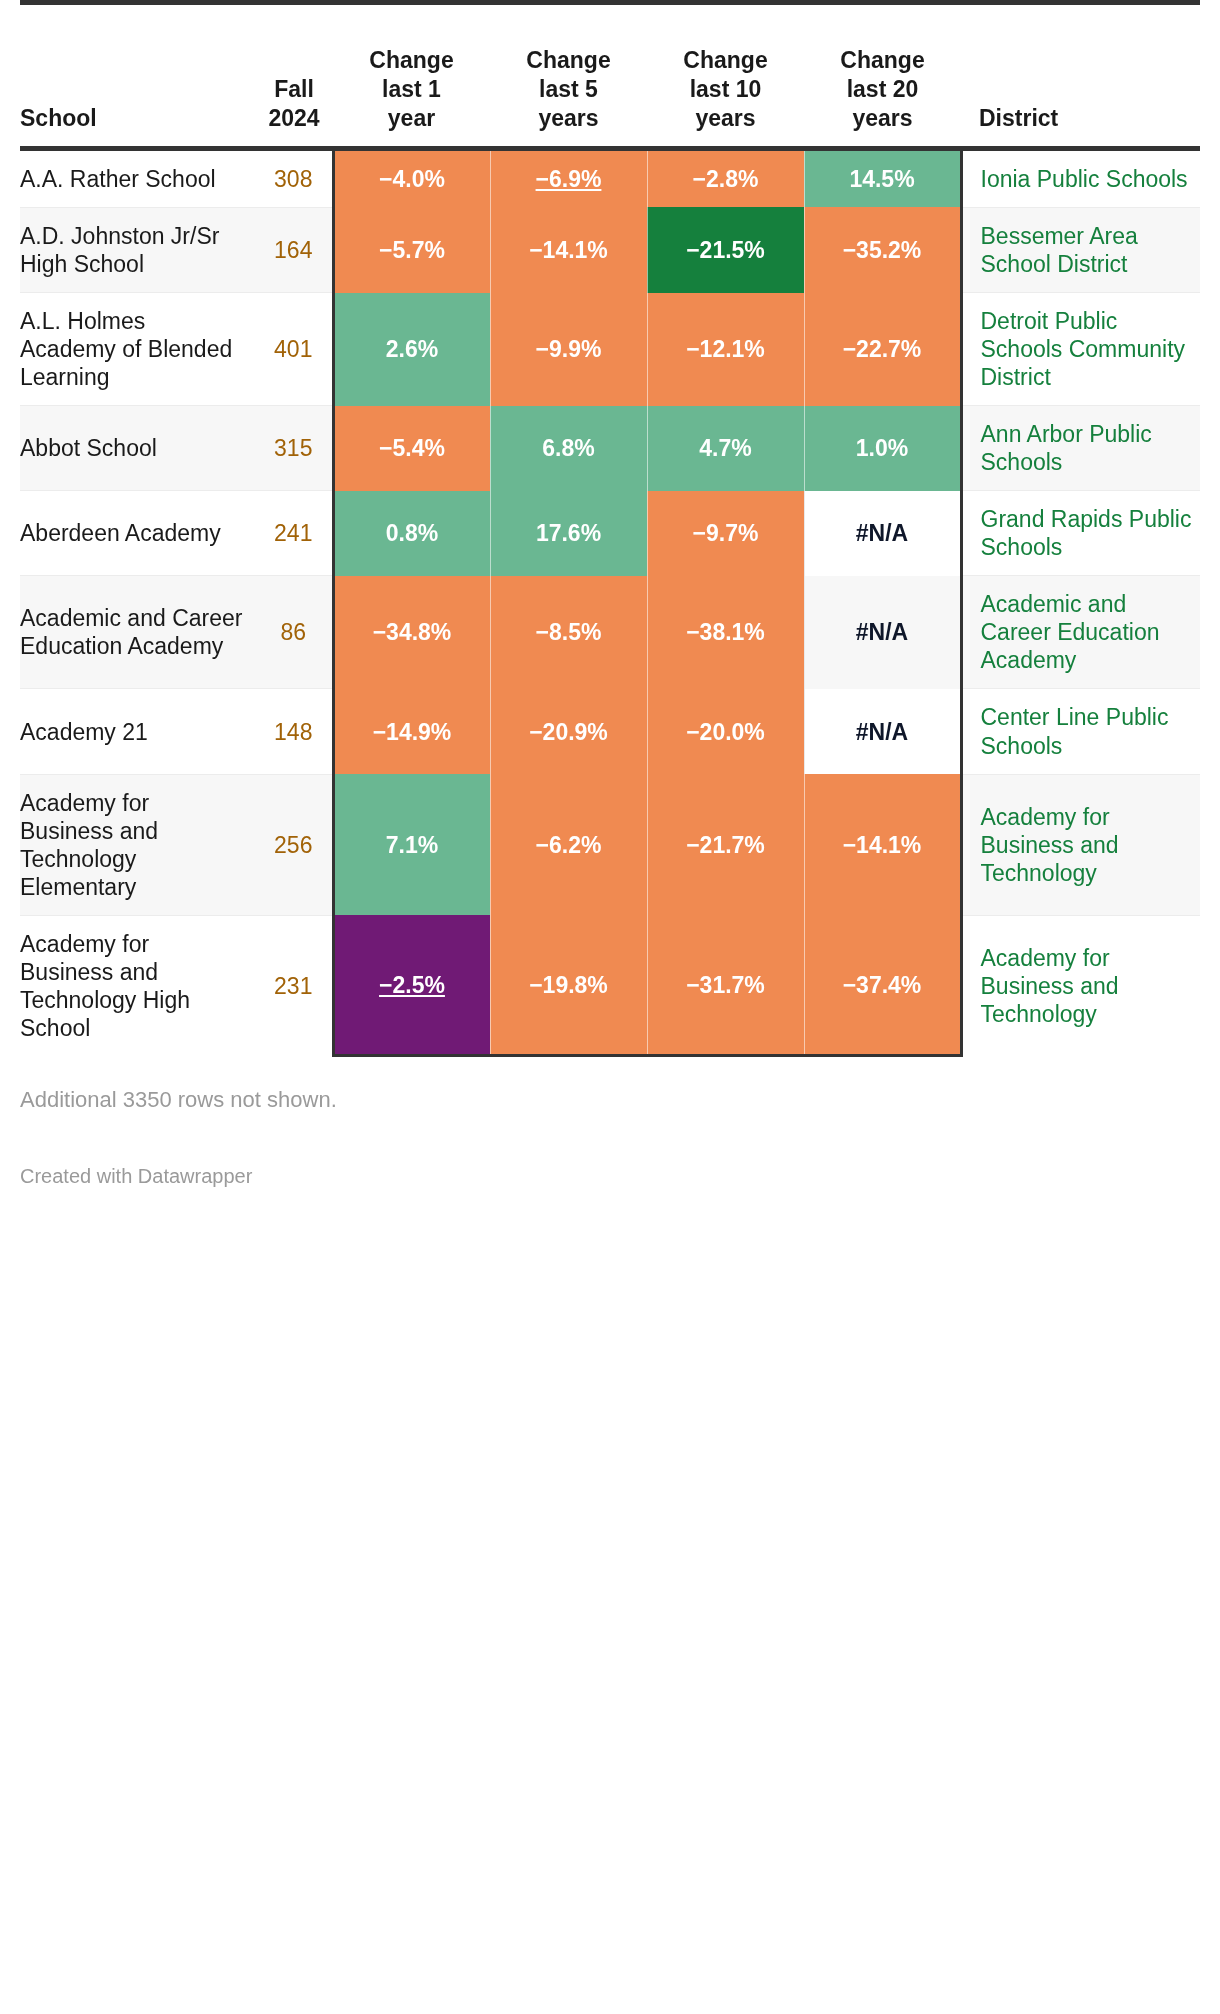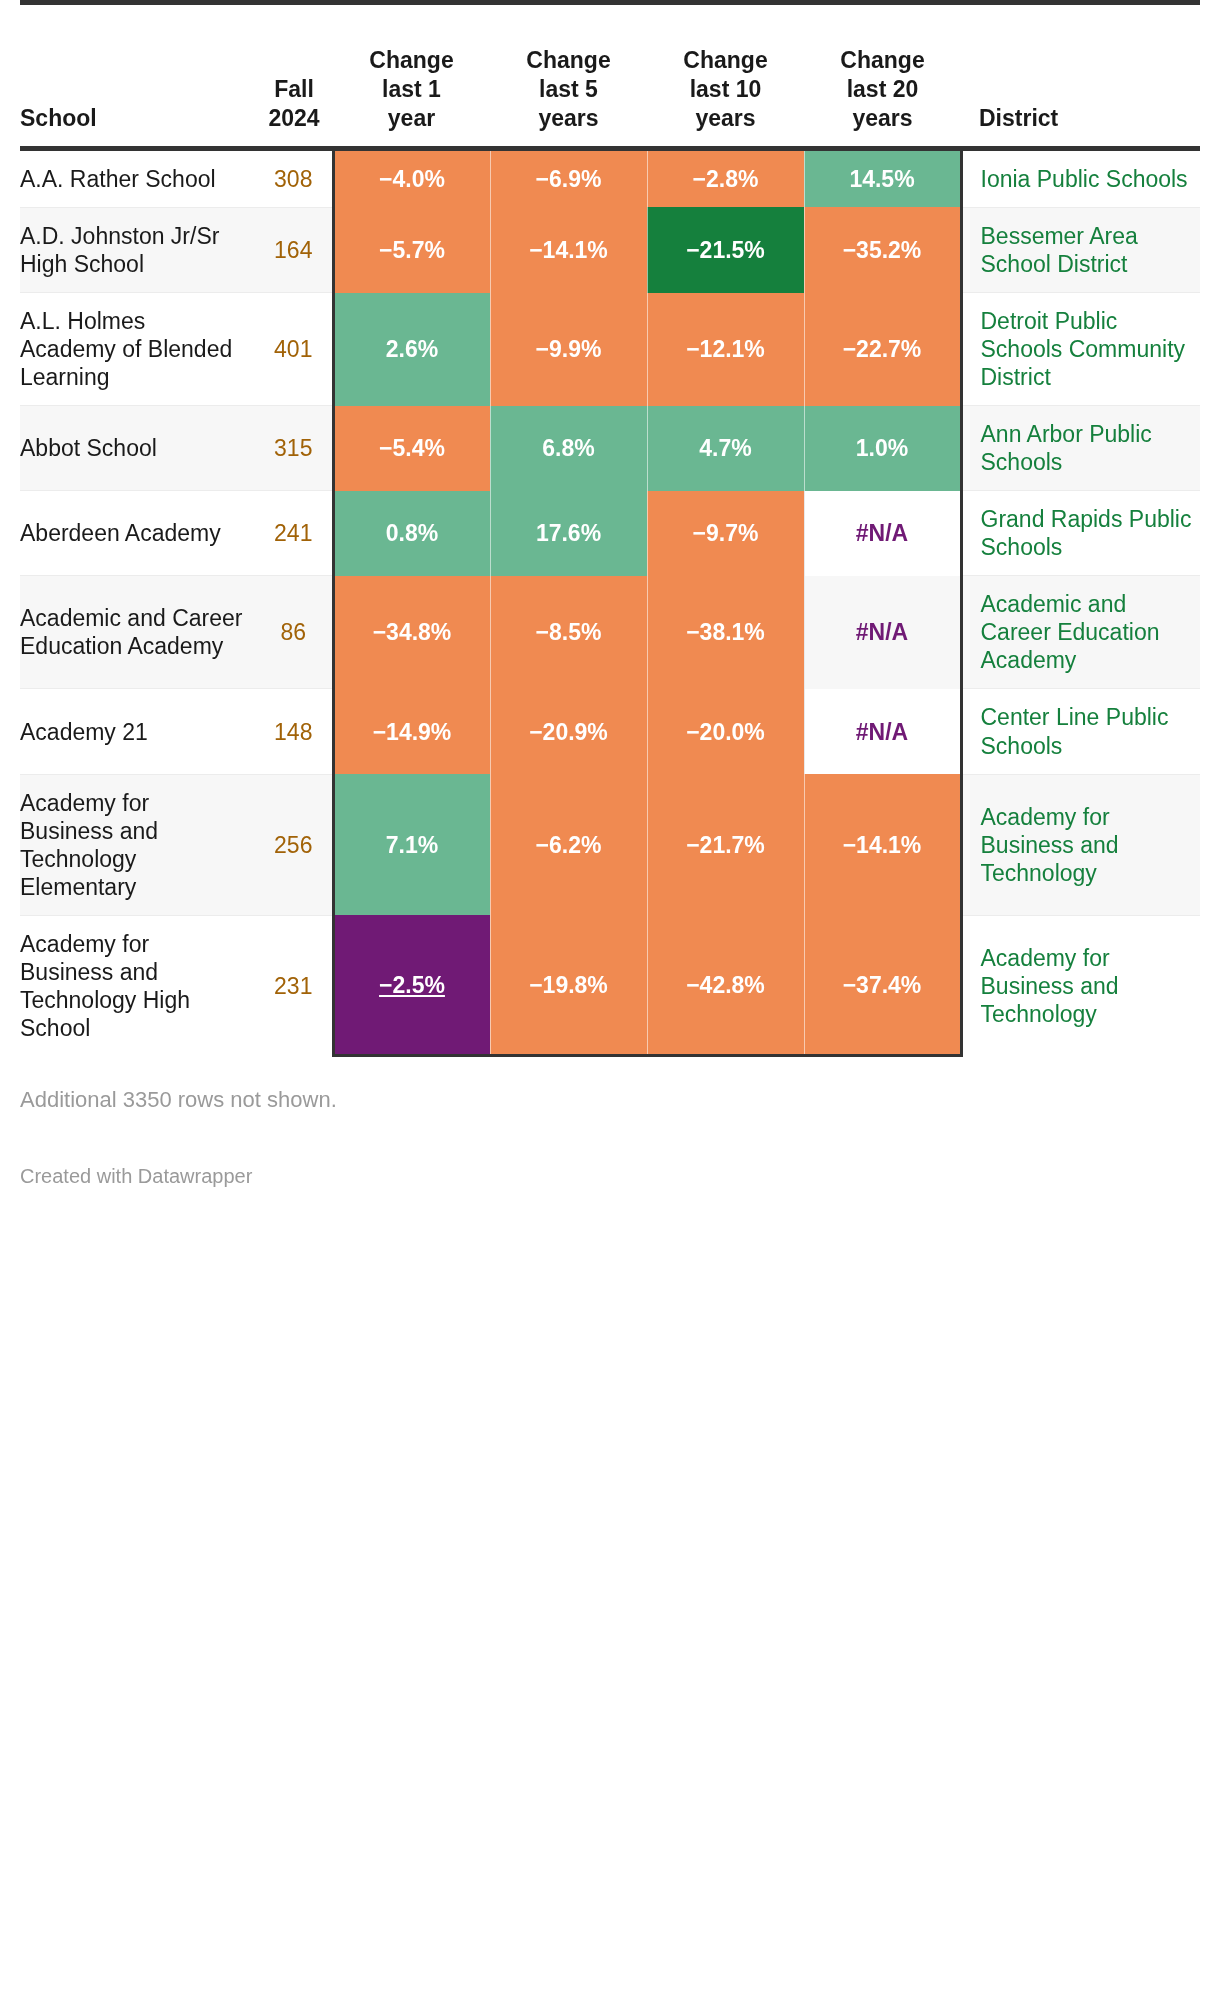--- a/index.html
+++ b/index.html
@@ -77,21 +77,21 @@
   td.chg {
     text-align: center;
     font-weight: bold;
     color: #ffffff;
     padding: 14px 4px;
     border-left: 1px solid rgba(255,255,255,0.55);
   }
   td.chg.first { border-left: 3px solid #333333; }
   td.chg.last  { border-right: 3px solid #333333; }
   td.chg.na {
-    color: #701a75;
+    color: #0f172a;
     font-weight: bold;
     border-left: 1px solid #e9e9e9;
     margin-left: 12px;
   }
   tbody tr.odd  td.chg.na { background: #ffffff !important; }
   tbody tr.even td.chg.na { background: #f7f7f7 !important; }
 
   tbody tr:not(:first-child) td.school,
   tbody tr:not(:first-child) td.fall,
   tbody tr:not(:first-child) td.district {
@@ -161,21 +161,21 @@
         <th class="h-district">
           <span>District</span>
         </th>
       </tr>
     </thead>
     <tbody id="tbody">
         <tr class="odd">
           <td class="school">A.A. Rather School</td>
           <td class="fall">308</td>
           <td class="chg first" style="background: rgb(240, 138, 81);">−4.0%</td>
-          <td class="chg" style="background: rgb(240, 138, 81);">−6.9%</td>
+          <td class="chg" style="background: rgb(240, 138, 81); text-decoration: underline;">−6.9%</td>
           <td class="chg" style="background: rgb(240, 138, 81);">−2.8%</td>
           <td class="chg last" style="background: rgb(106, 183, 146);">14.5%</td>
           <td class="district">Ionia Public Schools</td>
         </tr>
         <tr class="even">
           <td class="school">A.D. Johnston Jr/Sr High School</td>
           <td class="fall">164</td>
           <td class="chg first" style="background: rgb(240, 138, 81);">−5.7%</td>
           <td class="chg" style="background: rgb(240, 138, 81);">−14.1%</td>
           <td class="chg" style="background: #15803d;">−21.5%</td>
@@ -234,21 +234,21 @@
           <td class="chg" style="background: rgb(240, 138, 81);">−6.2%</td>
           <td class="chg" style="background: rgb(240, 138, 81);">−21.7%</td>
           <td class="chg last" style="background: rgb(240, 138, 81);">−14.1%</td>
           <td class="district">Academy for Business and Technology</td>
         </tr>
         <tr class="odd">
           <td class="school">Academy for Business and Technology High School</td>
           <td class="fall">231</td>
           <td class="chg first" style="background: #701a75; text-decoration: underline;">−2.5%</td>
           <td class="chg" style="background: rgb(240, 138, 81);">−19.8%</td>
-          <td class="chg" style="background: rgb(240, 138, 81);">−42.8%</td>
+          <td class="chg" style="background: rgb(240, 138, 81);">−31.7%</td>
           <td class="chg last" style="background: rgb(240, 138, 81);">−37.4%</td>
           <td class="district">Academy for Business and Technology</td>
         </tr>
       </tbody>
   </table>
 
   <div class="footnote">Additional 3350 rows not shown.</div>
   <div class="credit">Created with Datawrapper</div>
 </div>
 

